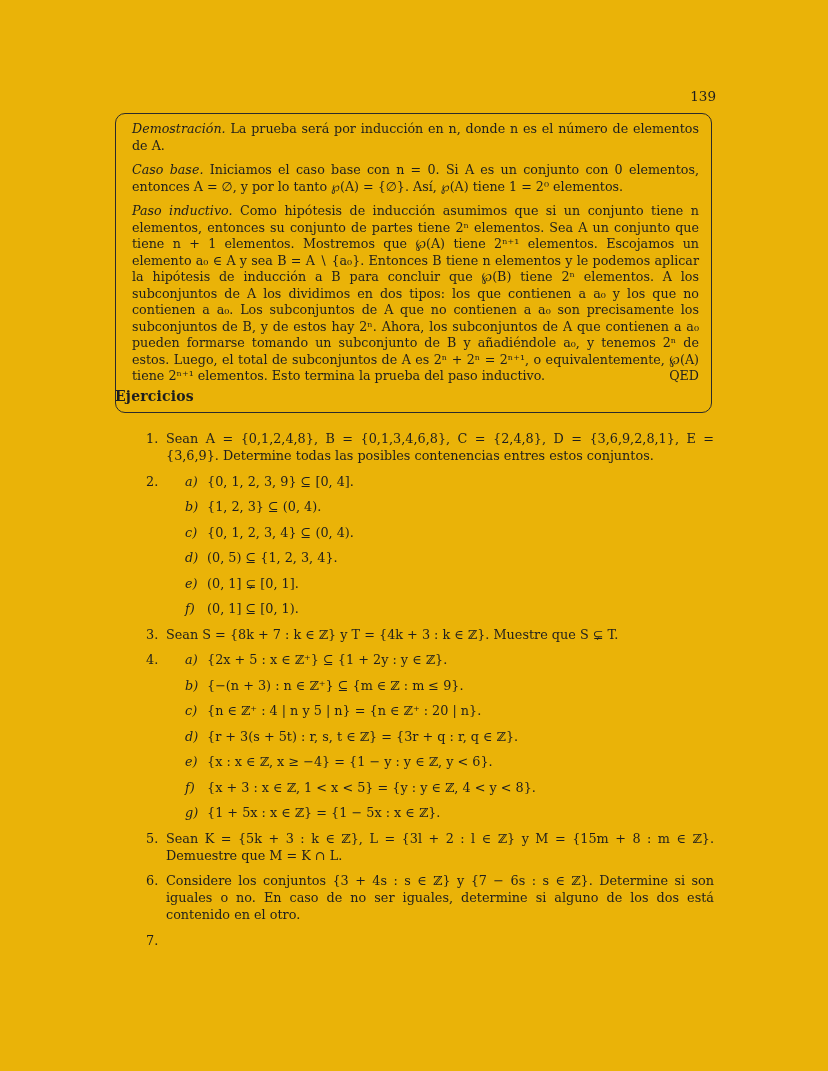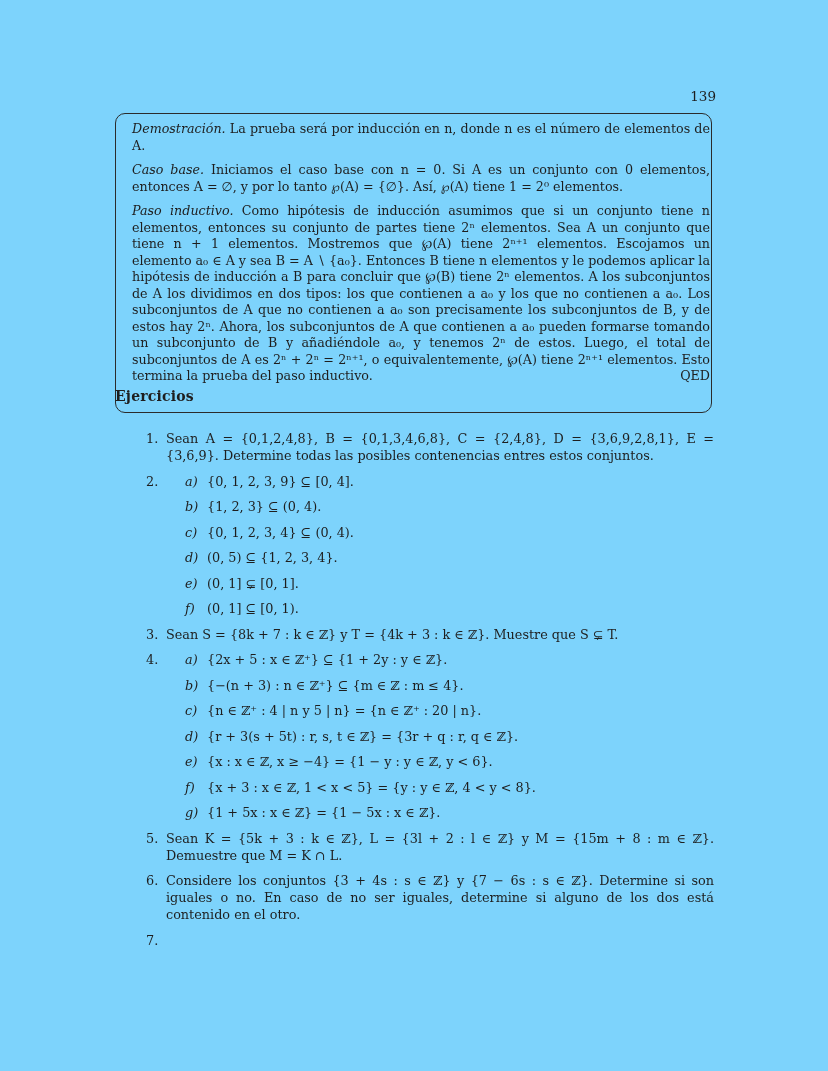--- a/index.html
+++ b/index.html
@@ -4,31 +4,31 @@
 <style>
   * { margin: 0; padding: 0; box-sizing: border-box; }
   html, body { background: #ffffff; }
   body {
     width: 828px; height: 1071px;
     position: relative;
     font-family: "DejaVu Serif", "Liberation Serif", serif;
     color: #1e1e1e;
     -webkit-font-smoothing: antialiased;
   }
-  .page { position: absolute; inset: 0; background: #7dd3fc; }
+  .page { position: absolute; inset: 0; background: #eab308; }
 
   .page-number {
     position: absolute; top: 88px; right: 112px;
     font-size: 13.5px;
   }
 
   .proof-box {
     position: absolute; top: 113px; left: 115px; width: 597px;
     border: 1.4px solid #2b2b2b; border-radius: 10px;
-    padding: 7px 1px 9px 16px;
+    padding: 7px 12px 9px 16px;
     font-size: 12.7px; line-height: 16.5px;
     text-align: justify;
   }
   .proof-box p { margin-bottom: 8px; }
   .proof-box p:last-child { margin-bottom: 18px; position: relative; }
   .lead { font-style: italic; }
   .qed { position: absolute; right: 0; bottom: 0; }
 
   .section-heading {
     position: absolute; top: 388px; left: 115px;
@@ -79,21 +79,21 @@
     </div>
 
     <div class="ex">
       <span class="ex-num">3.</span><span>Sean S = {8k + 7 : k ∈ ℤ} y T = {4k + 3 : k ∈ ℤ}. Muestre que S ⊊ T.</span>
     </div>
 
     <div class="ex">
       <span class="ex-num">4.</span>
       <div class="sub-list">
         <div class="sub"><span class="sub-label">a)</span><span>{2x + 5 : x ∈ ℤ⁺} ⊆ {1 + 2y : y ∈ ℤ}.</span></div>
-        <div class="sub"><span class="sub-label">b)</span><span>{−(n + 3) : n ∈ ℤ⁺} ⊆ {m ∈ ℤ : m ≤ 4}.</span></div>
+        <div class="sub"><span class="sub-label">b)</span><span>{−(n + 3) : n ∈ ℤ⁺} ⊆ {m ∈ ℤ : m ≤ 9}.</span></div>
         <div class="sub"><span class="sub-label">c)</span><span>{n ∈ ℤ⁺ : 4 | n y 5 | n} = {n ∈ ℤ⁺ : 20 | n}.</span></div>
         <div class="sub"><span class="sub-label">d)</span><span>{r + 3(s + 5t) : r, s, t ∈ ℤ} = {3r + q : r, q ∈ ℤ}.</span></div>
         <div class="sub"><span class="sub-label">e)</span><span>{x : x ∈ ℤ, x ≥ −4} = {1 − y : y ∈ ℤ, y &lt; 6}.</span></div>
         <div class="sub"><span class="sub-label">f)</span><span>{x + 3 : x ∈ ℤ, 1 &lt; x &lt; 5} = {y : y ∈ ℤ, 4 &lt; y &lt; 8}.</span></div>
         <div class="sub"><span class="sub-label">g)</span><span>{1 + 5x : x ∈ ℤ} = {1 − 5x : x ∈ ℤ}.</span></div>
       </div>
     </div>
 
     <div class="ex">
       <span class="ex-num">5.</span><span>Sean K = {5k + 3 : k ∈ ℤ}, L = {3l + 2 : l ∈ ℤ} y M = {15m + 8 : m ∈ ℤ}. Demuestre que M = K ∩ L.</span>

